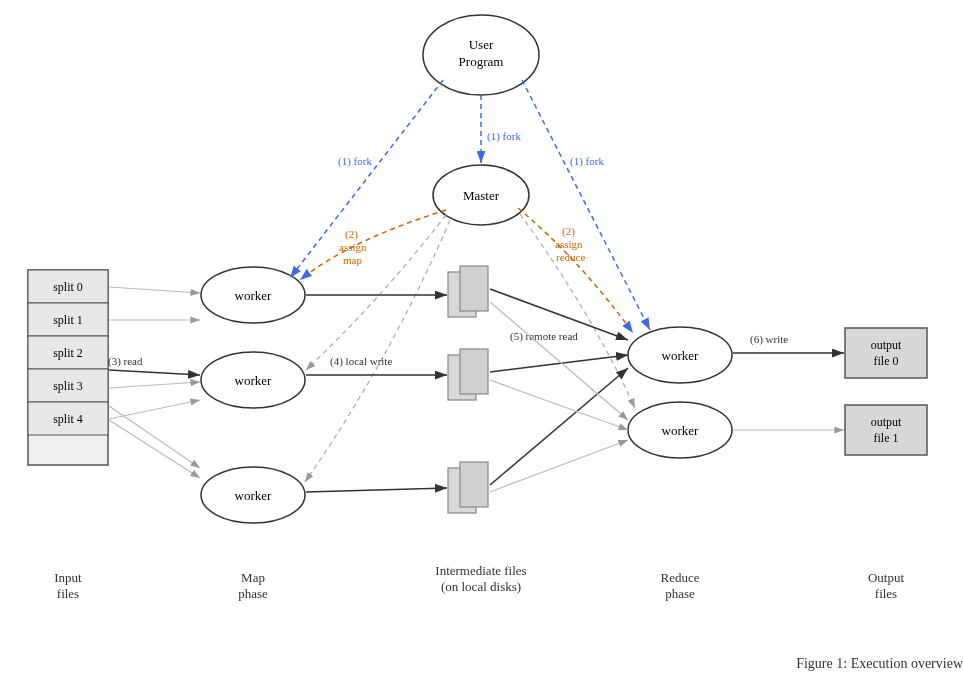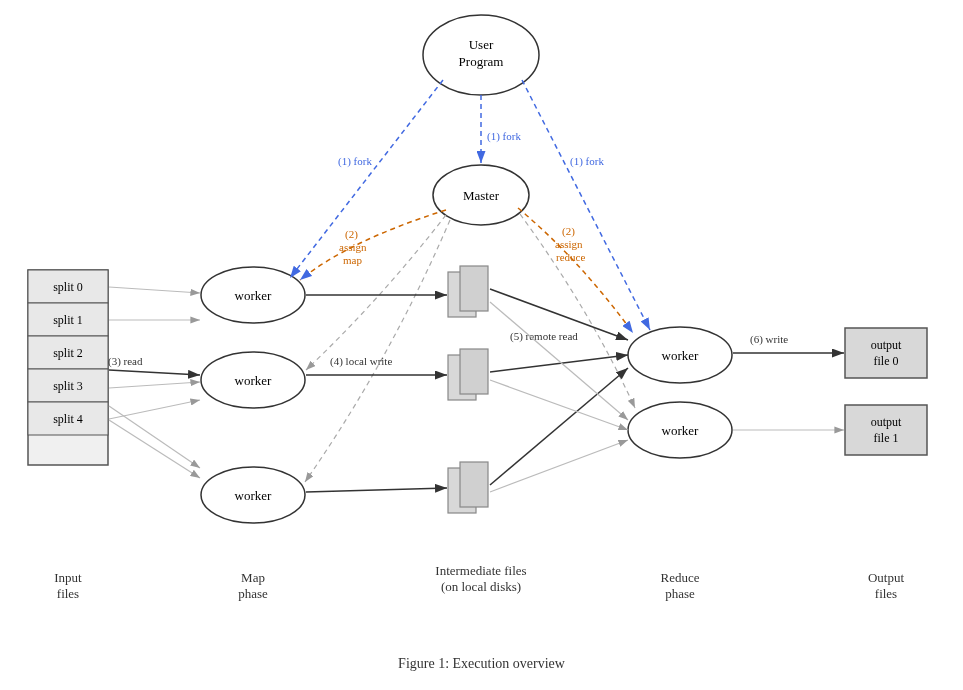--- a/index.html
+++ b/index.html
@@ -23,21 +23,21 @@
       height: 630px;
     }
     .figure-caption {
       text-align: center;
       font-size: 14px;
       color: #333;
       padding-top: 8px;
       height: 60px;
       display: flex;
       align-items: center;
-      justify-content: center;
+      justify-content: flex-end;
     }
   </style>
 </head>
 <body>
 
 <div id="diagram-container">
   <svg id="main-svg" xmlns="http://www.w3.org/2000/svg">
     <defs>
       <marker id="arrowhead-dark" markerWidth="8" markerHeight="6" refX="8" refY="3" orient="auto">
         <polygon points="0 0, 8 3, 0 6" fill="#333"></polygon>

